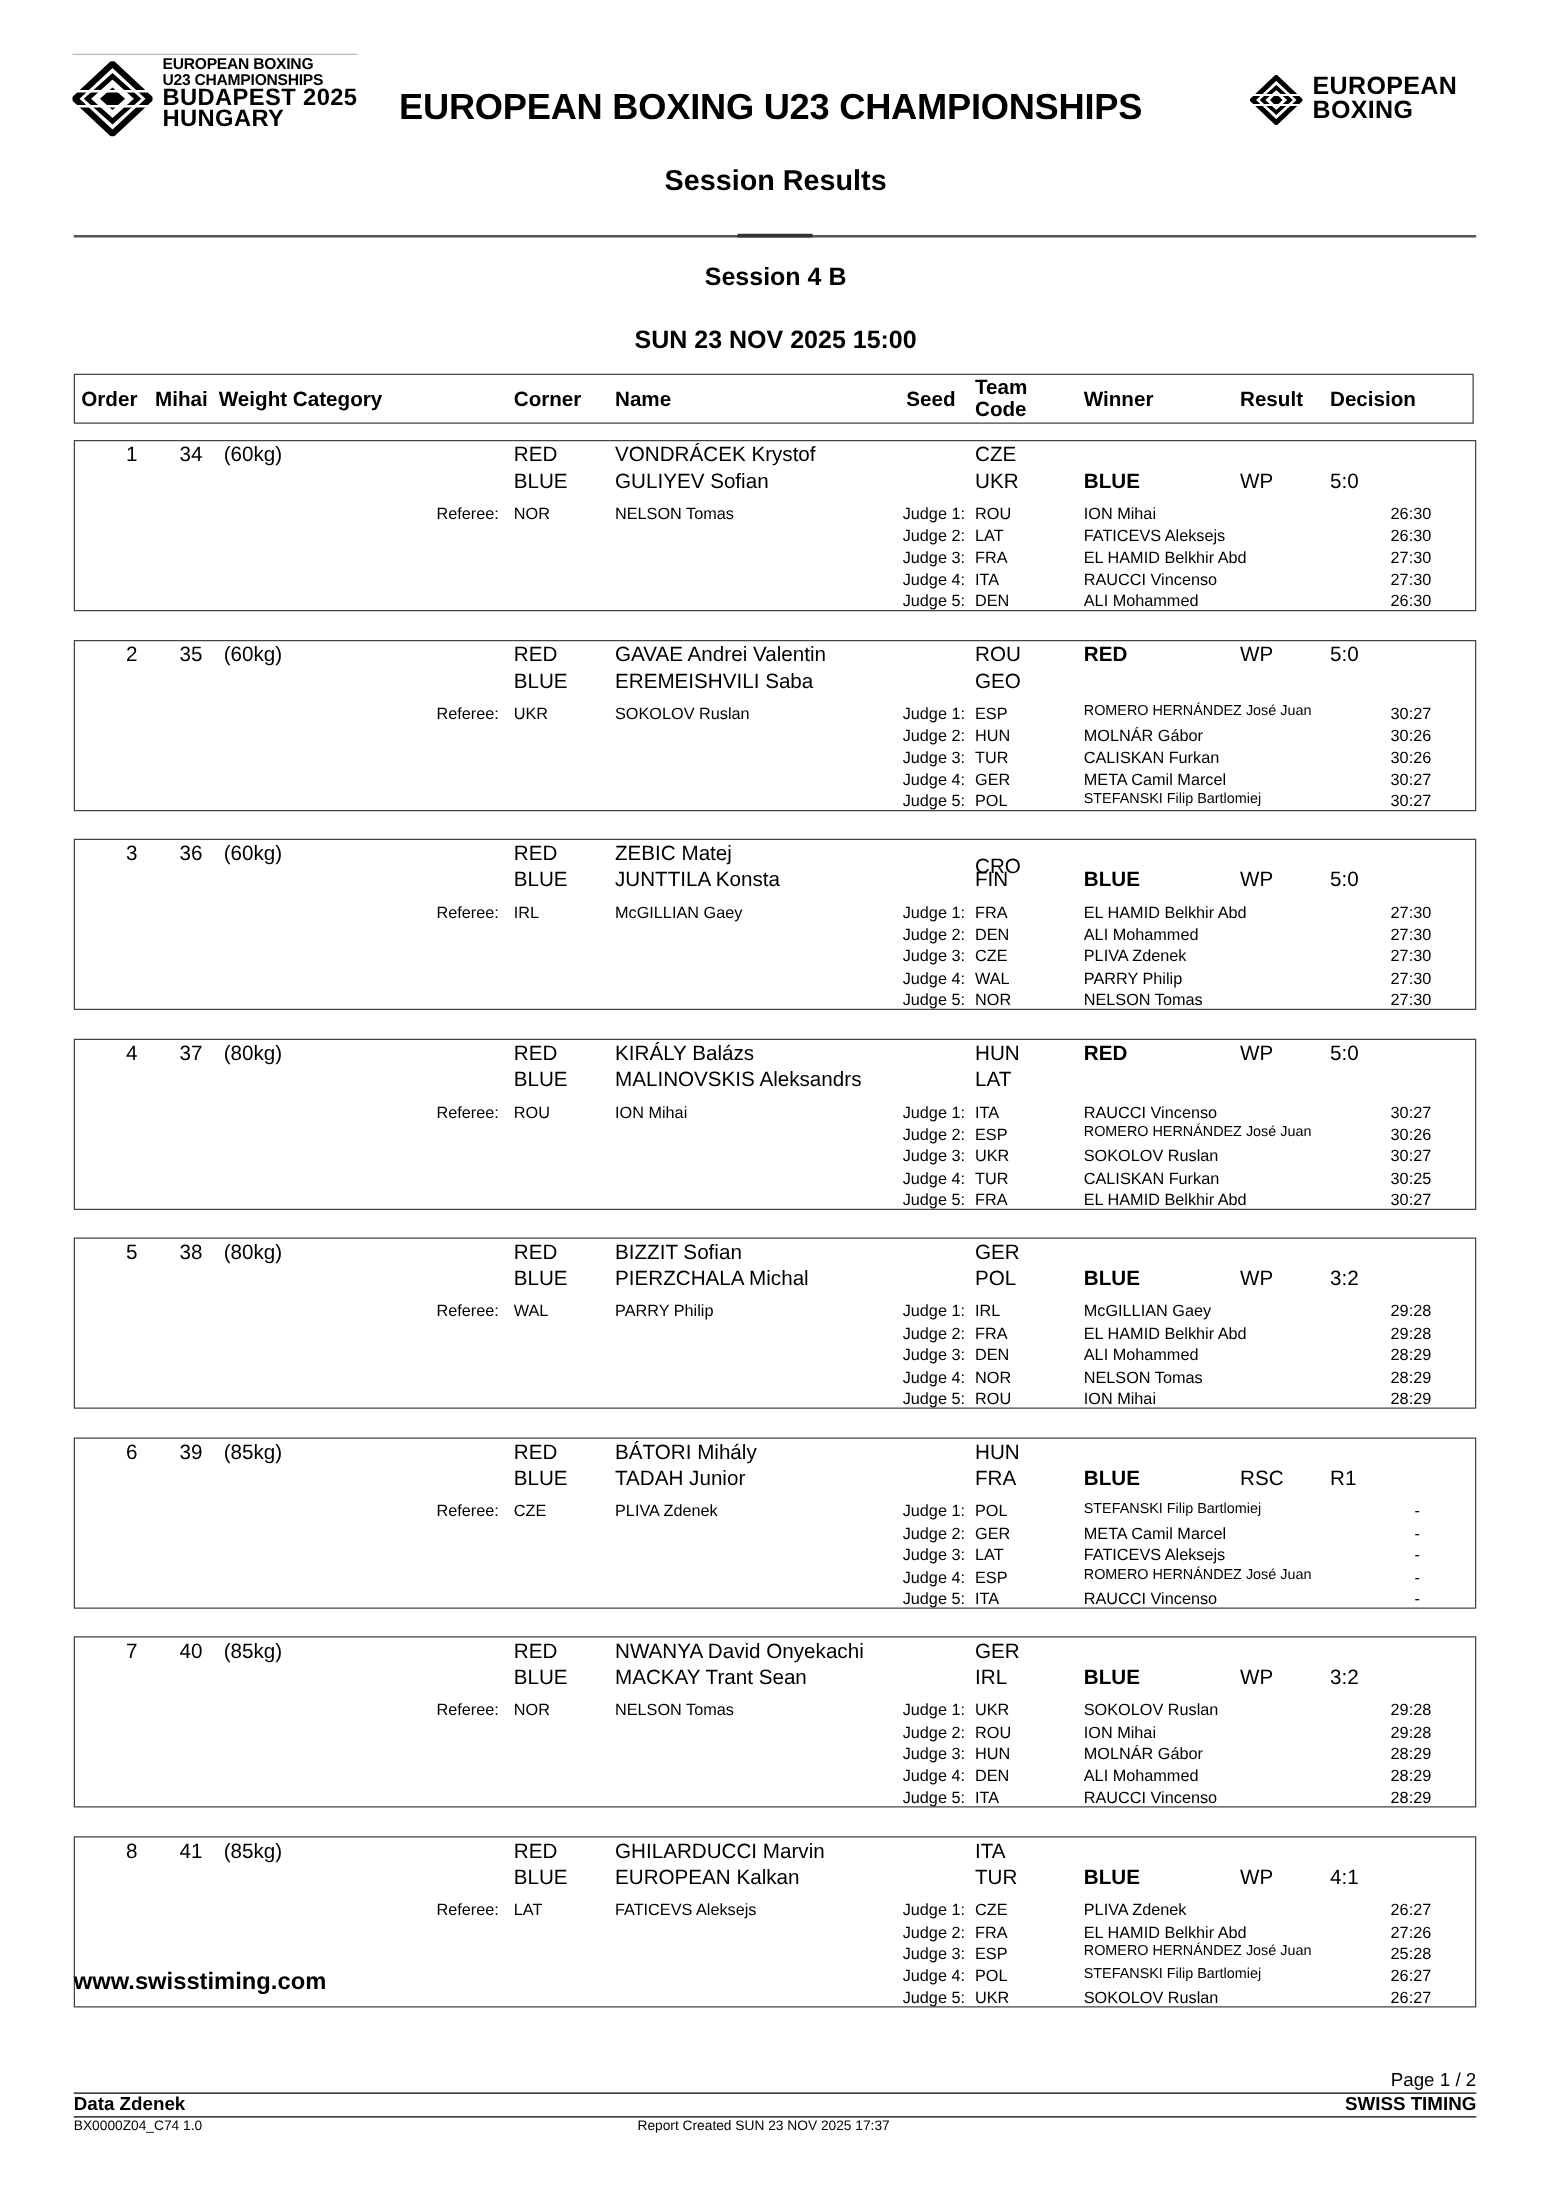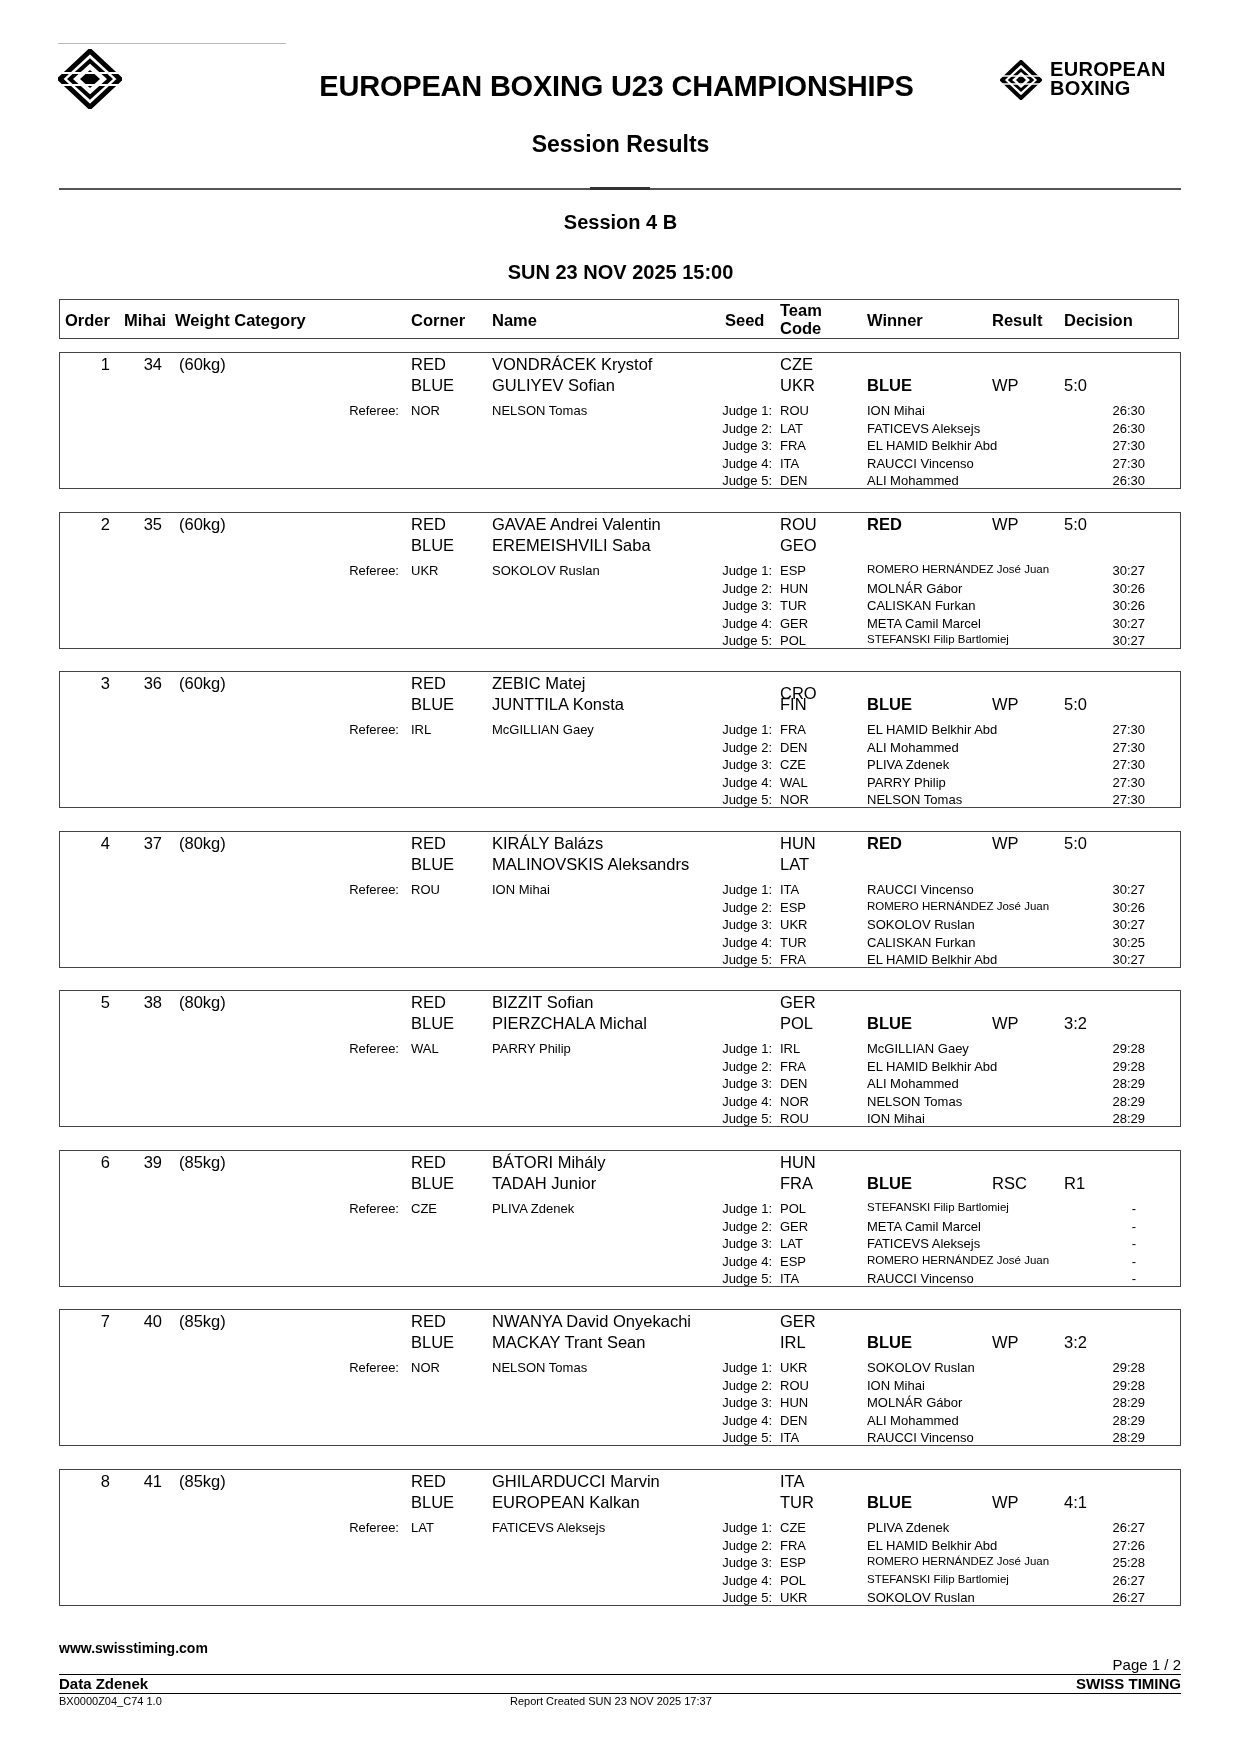--- a/index.html
+++ b/index.html
@@ -40,20 +40,26 @@
 
 <div class="abs logo-left">
   <div class="topline"></div>
   <svg class="mark" viewBox="0 0 64 60">
     <polygon points="32,2 62,30 32,58 2,30" fill="none" stroke="#000" stroke-width="5"></polygon>
     <polygon points="32,12 52,30 32,48 12,30" fill="none" stroke="#000" stroke-width="4"></polygon>
     <polygon points="32,21 42,30 32,39 22,30" fill="#000"></polygon>
     <line x1="0" y1="24" x2="64" y2="24" stroke="#fff" stroke-width="2"></line>
     <line x1="0" y1="36" x2="64" y2="36" stroke="#fff" stroke-width="2"></line>
   </svg>
+  <div class="txt">
+    <span class="l1">EUROPEAN BOXING</span>
+    <span class="l2">U23 CHAMPIONSHIPS</span>
+    <span class="l3">BUDAPEST 2025</span>
+    <span class="l4">HUNGARY</span>
+  </div>
 </div>
 
 <div class="abs title main-title"><span style="margin-left:-8px">EUROPEAN BOXING U23 CHAMPIONSHIPS</span></div>
 
 <div class="abs logo-right">
   <svg class="mark" viewBox="0 0 42 40">
     <polygon points="21,2 40,20 21,38 2,20" fill="none" stroke="#000" stroke-width="4"></polygon>
     <polygon points="21,10 32,20 21,30 10,20" fill="none" stroke="#000" stroke-width="3"></polygon>
     <polygon points="21,15 26,20 21,25 16,20" fill="#000"></polygon>
     <line x1="0" y1="16" x2="42" y2="16" stroke="#fff" stroke-width="1.5"></line>
@@ -515,20 +521,20 @@
         <div>
     <div class="cell small r" style="left: 620px; width: 92px; top: 120px;">Judge 5:</div>
     <div class="cell small" style="left: 720px; top: 120px;">UKR</div>
     <div class="cell small" style="left: 807px; top: 120px;">SOKOLOV Ruslan</div>
     <div class="cell small r" style="left: 1040px; width: 45px; top: 120px;">26:27</div>
   </div>
       </div>
   </div>
   </div>
 
-<div class="f" style="left:59px; top:1640px; font-size:14px; font-weight:700;text-align:center;">www.swisstiming.com</div>
+<div class="f" style="left:59px; top:1575px; font-size:19px; font-weight:700;text-align:center;">www.swisstiming.com</div>
 <div class="f" style="right:60px; top:1656px; font-size:15px;">Page 1 / 2</div>
 <div class="abs footer-line" style="top:1674px;"></div>
 <div class="f" style="left:59px; top:1675px; font-size:15px; font-weight:700;">Data Zdenek</div>
 <div class="f" style="right:60px; top:1675px; font-size:15px; font-weight:700;">SWISS TIMING</div>
 <div class="abs footer-line" style="top:1693px;"></div>
 <div class="f" style="left:59px; top:1695px; font-size:11px;">BX0000Z04_C74 1.0</div>
 <div class="f" style="left:510px; top:1695px; font-size:11px;">Report Created  SUN 23 NOV 2025 17:37</div>
 
 </body></html>

